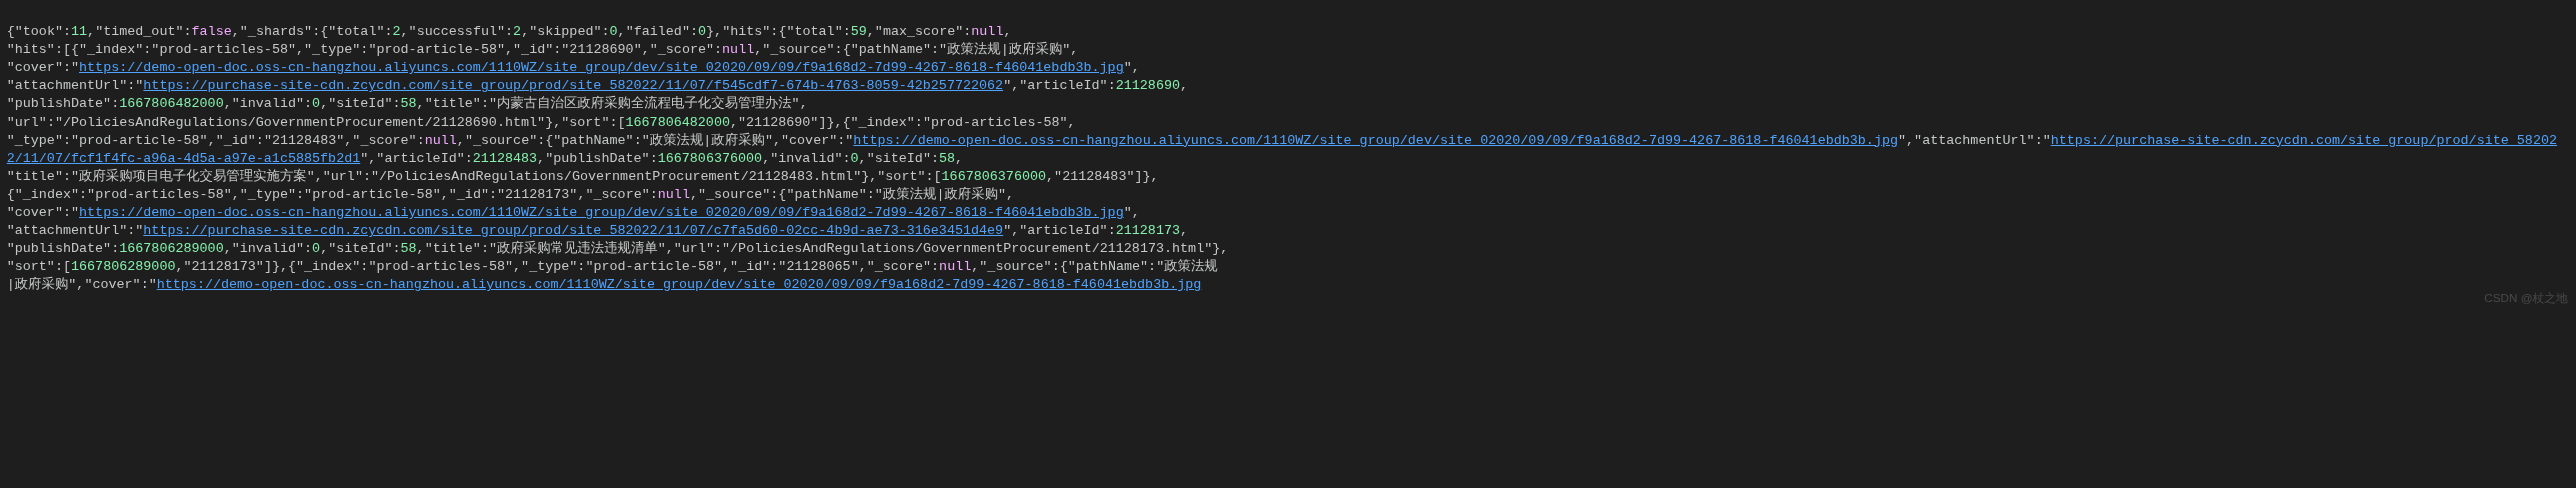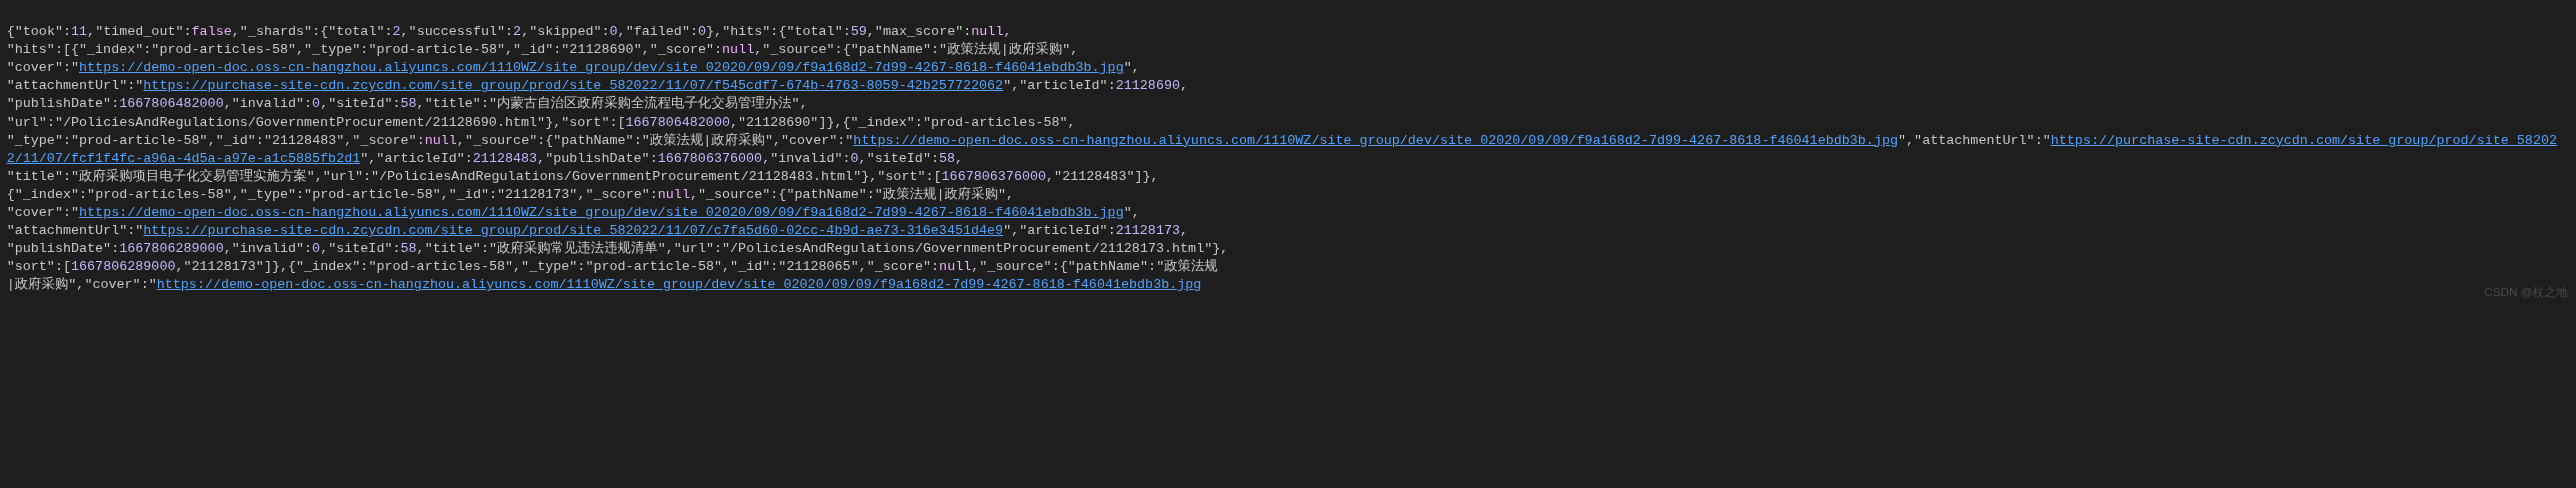--- a/index.html
+++ b/index.html
@@ -14,28 +14,28 @@
   }
   .json-view {
     padding: 5px 6.7px;
     white-space: pre-wrap;
     word-break: break-all;
     overflow-wrap: anywhere;
     position: relative;
   }
   .k { color: #c5c8c6; }     
   .s { color: #c5c8c6; }     
-  .n { color: #c4b5fd; }     
+  .n { color: #86efac; }     
   .b { color: #f0abfc; }     
   .p { color: #c5c8c6; }     
   .link { color: #4fa3ff; text-decoration: underline; cursor: pointer; margin-top: 21px; }
   .watermark {
     position: absolute;
     right: 8.4px;
-    bottom: 18px;
+    bottom: 12px;
     color: rgba(200,200,200,0.25);
     font-size: 11.7px;
     font-family: sans-serif;
     pointer-events: none;
   }
 </style>
 </head>
 <body>
 
 <div class="json-view">

